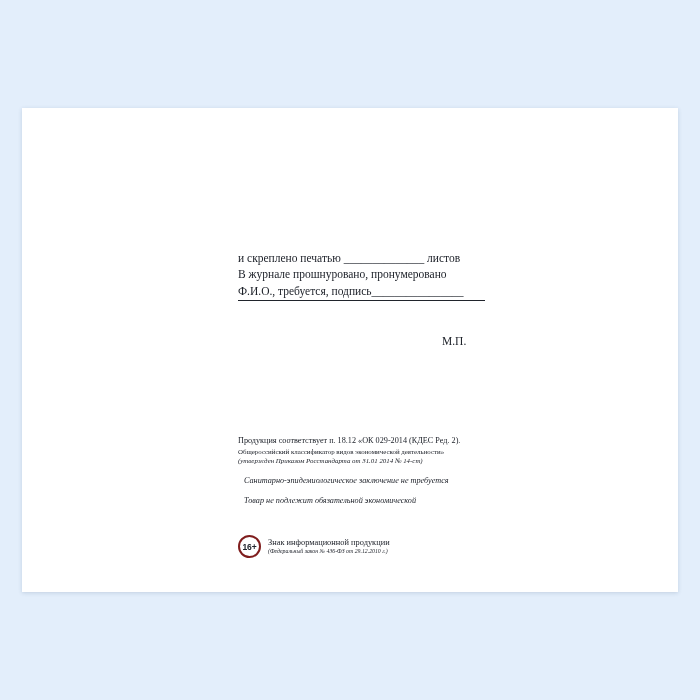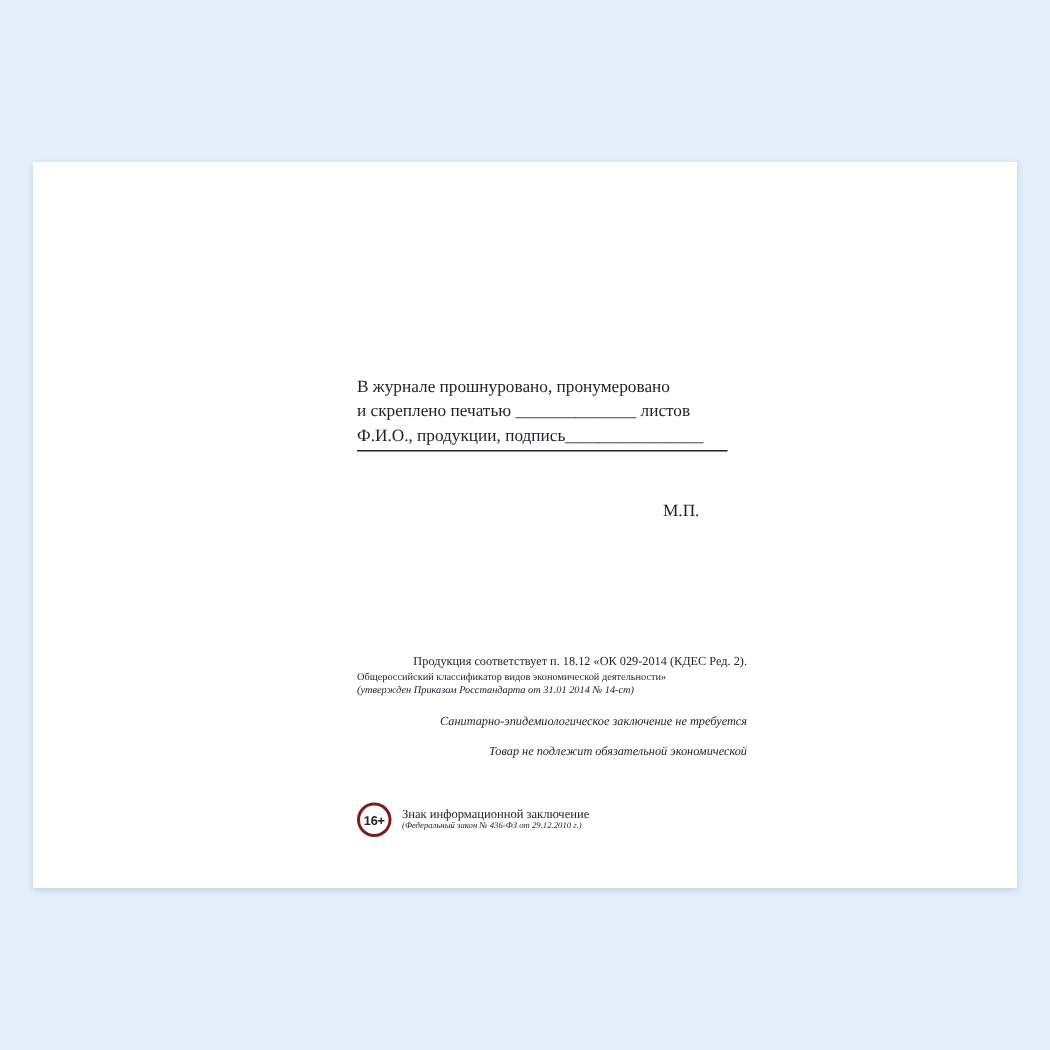--- a/index.html
+++ b/index.html
@@ -67,21 +67,20 @@
     position: absolute;
     left: 20px;
     top: 328px;
     width: 260px;
     color: #20242c;
   }
   .legal .l1 {
     font-size: 8.2px;
     line-height: 1.34;
     white-space: nowrap;
-    text-align: right;
   }
   .legal .l2 {
     font-size: 6.9px;
     line-height: 1.34;
     white-space: nowrap;
   }
   .legal .ital {
     font-style: italic;
     font-size: 6.9px;
     line-height: 1.34;
@@ -141,42 +140,42 @@
   }
 </style>
 </head>
 <body>
 
 <div class="stage">
   <div class="page">
     <div class="content">
 
       <div class="cert-block">
+        <div class="cert-line">и скреплено печатью ______________ листов</div>
         <div class="cert-line">В журнале прошнуровано, пронумеровано</div>
-        <div class="cert-line">и скреплено печатью ______________ листов</div>
-        <div class="cert-line">Ф.И.О., продукции, подпись________________</div>
+        <div class="cert-line">Ф.И.О., требуется, подпись________________</div>
         <div class="rule"></div>
       </div>
 
       <div class="mp">М.П.</div>
 
       <div class="legal">
         <div class="l1">Продукция соответствует п. 18.12 «ОК 029-2014 (КДЕС Ред. 2).</div>
         <div class="l2">Общероссийский классификатор видов экономической деятельности»</div>
         <div class="ital">(утвержден Приказом Росстандарта от 31.01 2014 № 14-ст)</div>
         <div class="gap"></div>
         <div class="l1 indent">Санитарно-эпидемиологическое заключение не требуется</div>
         <div class="gap-sm"></div>
         <div class="l1 indent">Товар не подлежит обязательной экономической</div>
         <div class="gap-sm"></div>
       </div>
 
       <div class="age-row">
         <div class="age-badge">16+</div>
         <div class="age-texts">
-          <div class="age-title">Знак информационной заключение</div>
+          <div class="age-title">Знак информационной продукции</div>
           <div class="age-sub">(Федеральный закон № 436-ФЗ от 29.12.2010 г.)</div>
         </div>
       </div>
 
     </div>
   </div>
 </div>
 
 </body></html>

